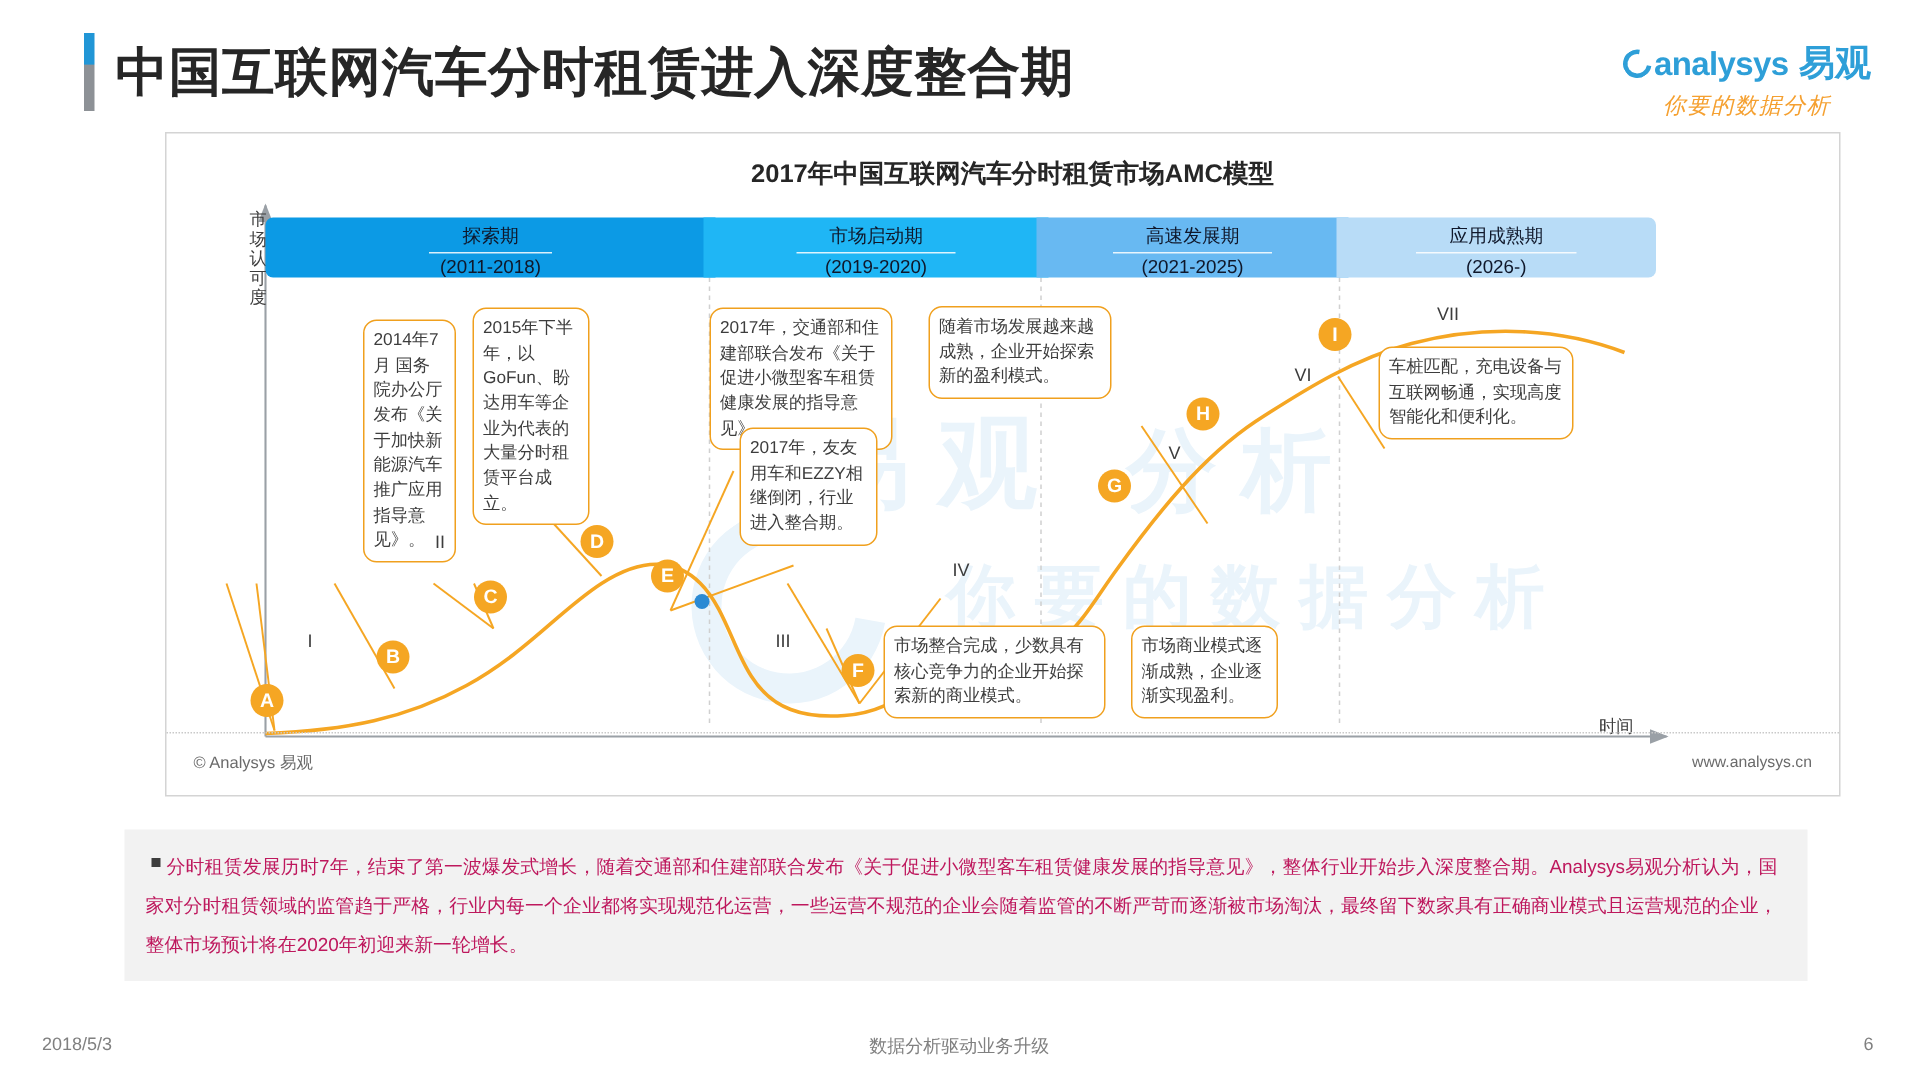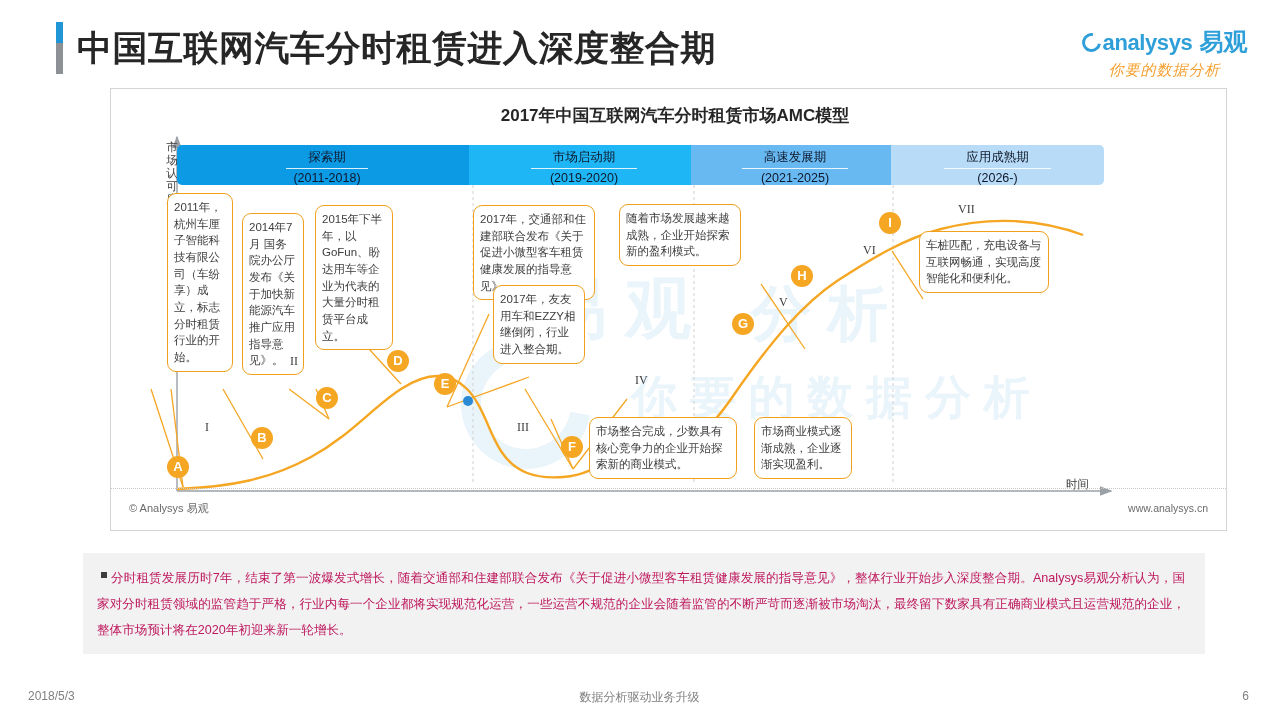--- a/index.html
+++ b/index.html
@@ -37,21 +37,21 @@
   .phase .pyear { font-size:12.5px; margin-top:2px; }
 
   
   .note { position:absolute; border:1.3px solid #f0a01e; border-radius:9px; background:#fff;
           font-size:11.5px; line-height:1.45; color:#3d3d3d; padding:5px 6px; }
 
   
   .bub { position:absolute; width:22px; height:22px; border-radius:50%; background:#f5a623;
          color:#fff; font-size:13px; font-weight:bold; text-align:center; line-height:22px; }
 
-  .rnum { position:absolute; font-size:12px; color:#3d3d3d;font-family:Liberation Serif, serif; }
+  .rnum { position:absolute; font-size:12px; color:#3d3d3d; }
 
   .axis-label { position:absolute; font-size:11.5px; color:#3d3d3d; }
   #y-axis-label { left:5px; top:52px; width:16px; line-height:1.12; text-align:center;margin-left:48px; }
 
   #card-foot { position:absolute; left:0; bottom:0; width:100%; height:42px; border-top:1px dotted #c9c9c9; }
   #copy { position:absolute; left:18px; top:12px; font-size:11px; color:#6b6b6b; }
   #site { position:absolute; right:18px; top:13px; font-size:10.5px; color:#6b6b6b; }
 
   
   #summary { position:absolute; left:83px; top:553px; width:1122px; height:101px; background:#f2f2f2; padding:13px 20px 0 14px; }
@@ -147,21 +147,20 @@
     </div>
     <div class="phase" style="left:580px;width:208px;background:#68b9f2;">
       <div class="pname">高速发展期</div>
       <div class="pyear">(2021-2025)</div>
     </div>
     <div class="phase" style="left:780px;width:213px;background:#b8dcf7;border-radius:0 5px 5px 0;">
       <div class="pname">应用成熟期</div>
       <div class="pyear">(2026-)</div>
     </div>
 
-    <div class="note" style="left:56px;top:104px;width:66px;">2011年，杭州车厘子智能科技有限公司（车纷享）成立，标志分时租赁行业的开始。</div>
     <div class="note" style="left:131px;top:124px;width:62px;">2014年7月 国务院办公厅发布《关于加快新能源汽车推广应用指导意见》。</div>
     <div class="note" style="left:204px;top:116px;width:78px;">2015年下半年，以GoFun、盼达用车等企业为代表的大量分时租赁平台成立。</div>
     <div class="note" style="left:322px;top:116px;width:122px;margin-left:40px;">2017年，交通部和住建部联合发布《关于促进小微型客车租赁健康发展的指导意见》。</div>
     <div class="note" style="left:382px;top:196px;width:92px;">2017年，友友用车和EZZY相继倒闭，行业进入整合期。</div>
     <div class="note" style="left:478px;top:328px;width:148px;">市场整合完成，少数具有核心竞争力的企业开始探索新的商业模式。</div>
     <div class="note" style="left:643px;top:328px;width:98px;">市场商业模式逐渐成熟，企业逐渐实现盈利。</div>
     <div class="note" style="left:508px;top:115px;width:122px;">随着市场发展越来越成熟，企业开始探索新的盈利模式。</div>
     <div class="note" style="left:808px;top:142px;width:130px;">车桩匹配，充电设备与互联网畅通，实现高度智能化和便利化。</div>
 
     <div class="bub" style="left:56px;top:367px;">A</div>

